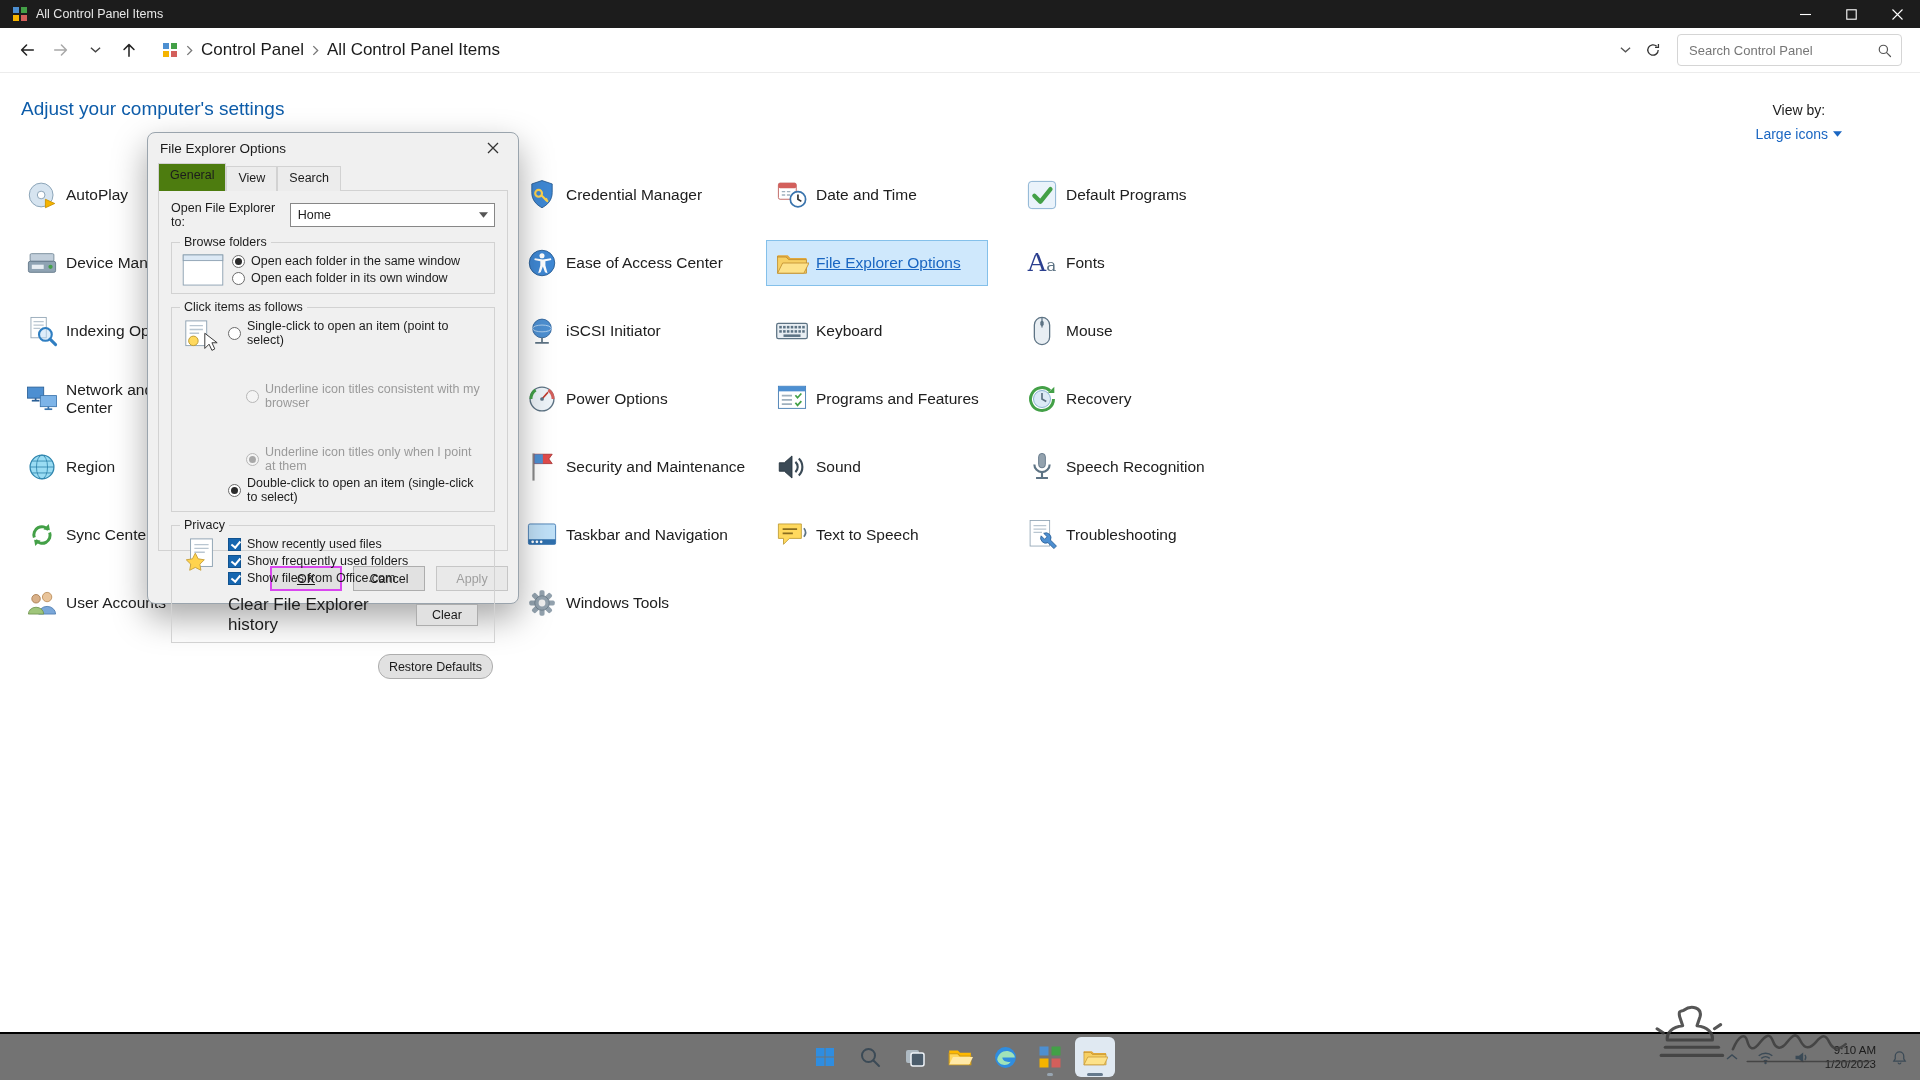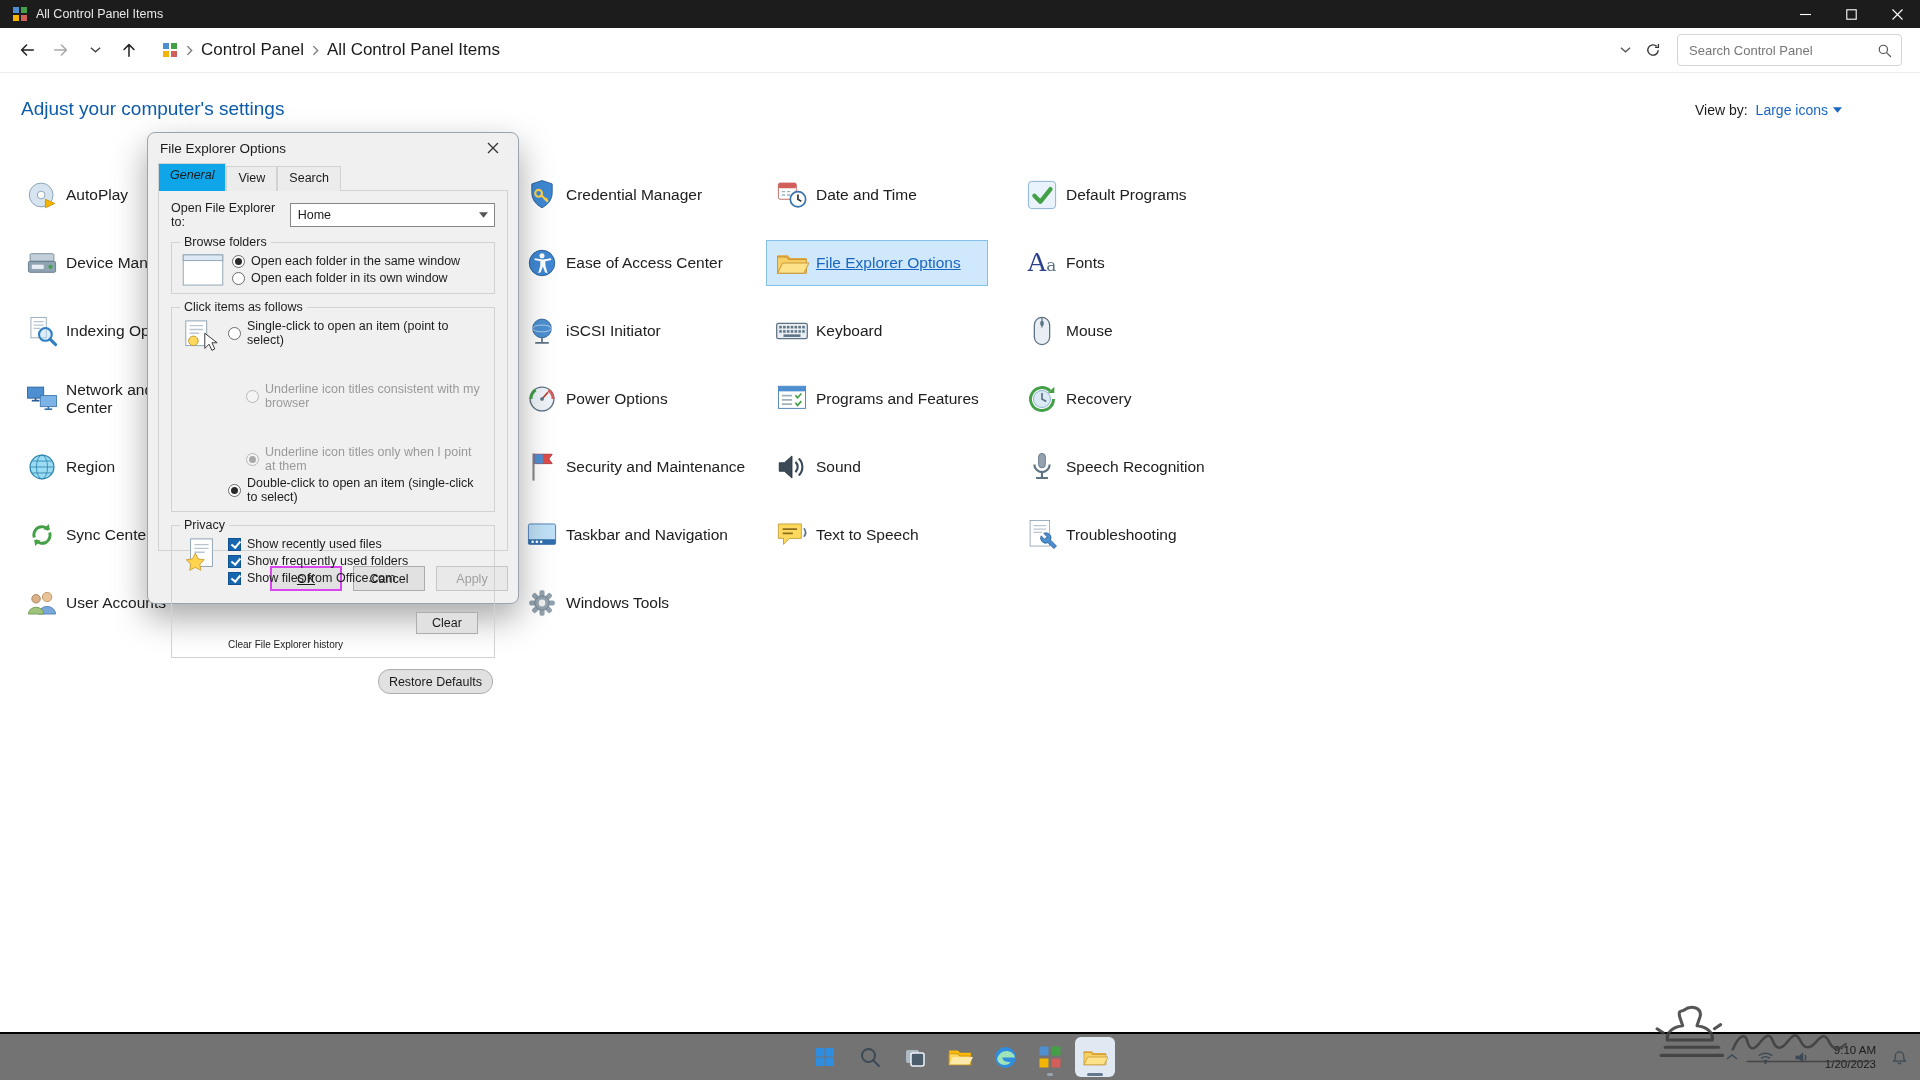--- a/index.html
+++ b/index.html
@@ -21,61 +21,61 @@
   .addr{flex:1;height:32px;display:flex;align-items:center;gap:8px;padding:0 10px;margin:0 6px;border-radius:4px;}
   .crumb{font-size:17px;color:#1b1b1b;white-space:nowrap;}
   .addr-right{margin-left:auto;display:flex;align-items:center;gap:14px;}
   .search-box{width:205px;height:30px;border:1px solid #d5d5d5;border-radius:4px;display:flex;align-items:center;
               padding:0 9px;margin-right:8px;background:#fff;}
   .search-box input{border:none;outline:none;flex:1;font-size:13px;font-family:inherit;color:#737373;background:transparent;min-width:0;}
   .search-box input::placeholder{color:#767676;}
 
   
   .page-title{position:absolute;left:21px;top:98px;font-size:19px;color:#0d5ca9;}
-  .view-by{position:absolute;right:78px;top:102px;display:flex;align-items:center;gap:8px;font-size:14px;color:#1b1b1b;}
+  .view-by{position:absolute;right:78px;top:102px;display:flex;align-items:center;gap:8px;font-size:14px;color:#1b1b1b;flex-direction:column;}
   .view-by-value{color:#1a66c2;display:flex;align-items:center;gap:5px;}
 
   .cp-col{position:absolute;top:172px;display:flex;flex-direction:column;gap:16px;}
   .cp-item{height:44px;margin-bottom:6px;display:flex;align-items:center;gap:7px;padding:0 8px;border:1px solid transparent;}
   .cp-item .gi{width:34px;height:34px;flex:none;}
   .cp-label{font-size:15.5px;color:#202020;white-space:nowrap;}
   .col-narrow .cp-label{white-space:normal;width:160px;line-height:1.15;}
   .cp-item.selected{background:#cfe8fc;border-color:#84c0ea;}
   .cp-item.selected .cp-label{color:#1a66c2;text-decoration:underline;}
 
   
   .dialog{position:absolute;left:147px;top:132px;width:370px;height:470px;background:#f0f0f0;border:1px solid #9aa4ad;
           border-radius:8px;box-shadow:0 14px 34px rgba(0,0,0,.35);z-index:20;font-size:12.5px;color:#1c1c1c;}
   .dlg-titlebar{height:30px;display:flex;align-items:center;padding-left:12px;}
   .dlg-title{font-size:13.5px;color:#1a1a1a;}
   .dlg-close{position:absolute;top:1px;right:4px;width:42px;height:28px;display:flex;align-items:center;justify-content:center;border-radius:0 7px 0 0;}
   .dlg-tabs{position:absolute;top:30px;left:10px;display:flex;z-index:3;}
   .dlg-tab{height:25px;margin-top:3px;padding:4px 11px 0;background:#ececec;border:1px solid #d2d2d2;border-bottom:none;box-sizing:border-box;font-size:12.5px;}
-  .dlg-tab.active{height:28px;margin-top:0;background:#0ea5e9;font-style:italic;}
+  .dlg-tab.active{height:28px;margin-top:0;background:#4d7c0f;}
   .dlg-page{position:absolute;left:10px;right:10px;top:57px;bottom:52px;border:1px solid #d2d2d2;background:#f0f0f0;padding:10px 12px 6px;z-index:2;}
   .open-to-row{display:flex;align-items:center;}
   .dlg-select{margin-left:auto;width:210px;height:24px;background:#fff;border:1px solid #878787;display:flex;align-items:center;padding:0 2px 0 7px;box-sizing:border-box;}
   .dlg-select .sel-arrow{margin-left:auto;width:17px;height:18px;display:flex;align-items:center;justify-content:center;}
   .groupbox{position:relative;border:1px solid #d2d2d2;margin-top:13px;padding:11px 10px 7px;}
   .group-title{position:absolute;top:-8px;left:8px;background:#f0f0f0;padding:0 4px;font-size:12.5px;color:#1c1c1c;}
   .group-body{display:flex;gap:8px;align-items:flex-start;}
   .group-icon{flex:none;}
   .opts{flex:1;display:flex;flex-direction:column;gap:3px;}
   .opt{display:flex;align-items:center;gap:6px;}
   .opt.indent{margin-left:18px;margin-top:32px;}
   .opt.disabled .opt-label{color:#9a9a9a;}
   .opt-label{font-size:12.5px;}
   .radio{width:13px;height:13px;border:1px solid #6b6b6b;border-radius:50%;background:#fff;position:relative;flex:none;box-sizing:border-box;}
   .radio.sel::after{content:"";position:absolute;inset:2px;border-radius:50%;background:#2b2b2b;}
   .radio.dis{border-color:#b7b7b7;background:#f4f4f4;}
   .radio.dis.sel::after{background:#a8a8a8;}
   .check{width:13px;height:13px;background:#1666b0;border:1px solid #10528f;position:relative;flex:none;box-sizing:border-box;}
   .check::after{content:"";position:absolute;left:3.5px;top:0.5px;width:3.5px;height:7px;border:solid #fff;border-width:0 2px 2px 0;transform:rotate(40deg);}
   .clear-row{display:flex;align-items:center;margin-top:7px;padding-right:6px;}
-  .clear-row .opt-label{font-size:10px;margin-top:44px;}
+  .clear-row .opt-label{font-size:17px;}
   .btn{min-width:72px;height:25px;background:#e1e1e1;border:1px solid #adadad;font-family:"Liberation Sans",sans-serif;
        font-size:12.5px;color:#1a1a1a;padding:0 10px;}
   .btn.small{min-width:62px;height:22px;margin-left:auto;}
   .btn.default{border:2px solid #d946ef;text-decoration:underline;}
   .btn.disabled{color:#9f9f9f;border-color:#c6c6c6;background:#e9e9e9;}
   .restore-row{display:flex;justify-content:flex-end;margin-top:11px;padding-right:2px;}
   .restore-row .btn{min-width:98px;border-radius:12px;}
   .dlg-buttons{position:absolute;right:10px;bottom:12px;display:flex;gap:11px;}
 
   

